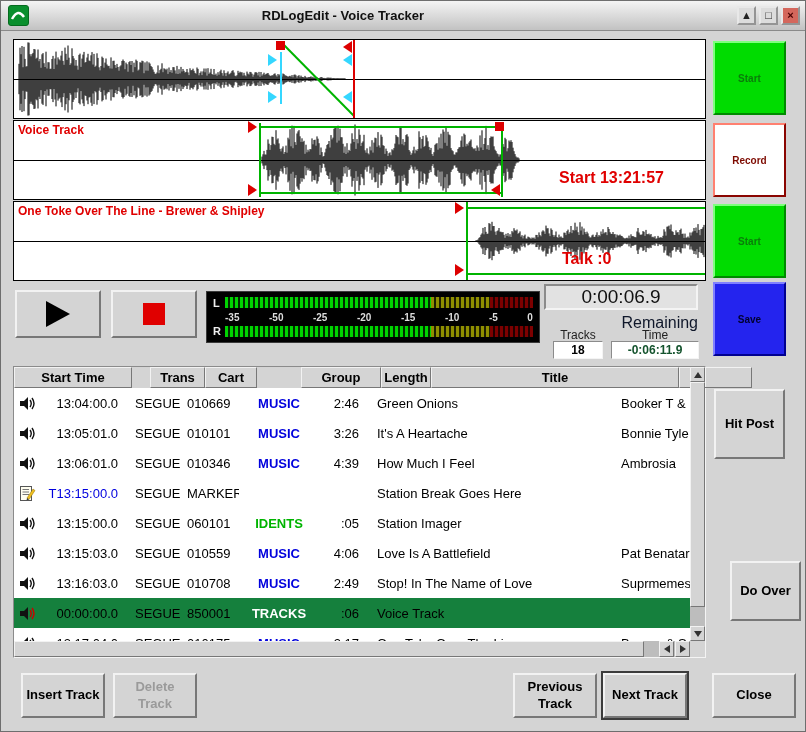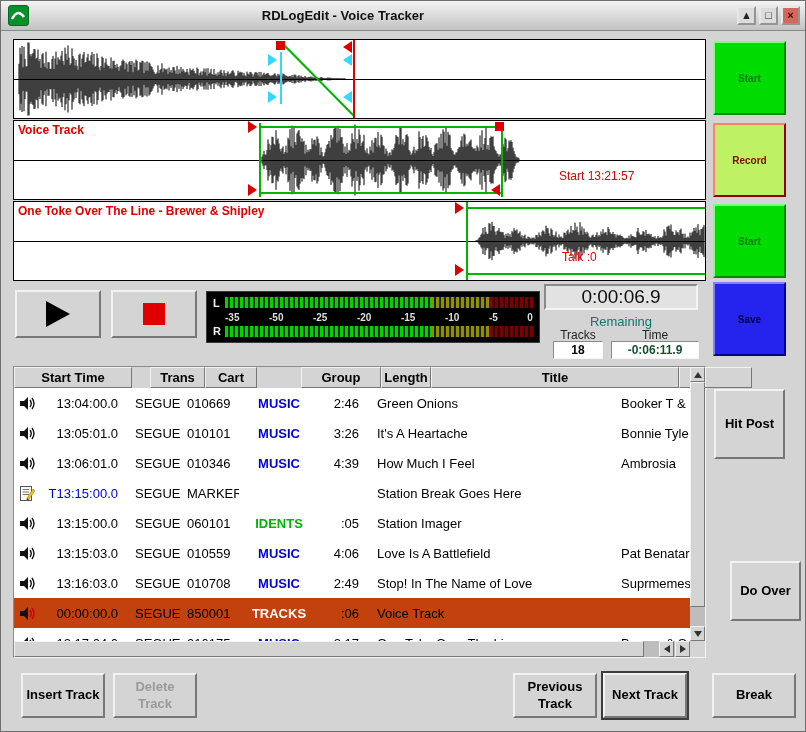--- a/index.html
+++ b/index.html
@@ -12,35 +12,35 @@
   .title-text{position:absolute;left:0;top:0;width:100%;height:30px;line-height:30px;text-align:center;font-weight:bold;font-size:13px;color:#111;padding-right:120px}
   .win-btns{position:absolute;right:5px;top:5px;display:flex;gap:3px}
   .win-btn{width:19px;height:19px;background:#dcdcdc;border:2px outset #e8e8e8;font-size:11px;line-height:15px;text-align:center;color:#222;font-weight:bold}
   .win-btn.close{background:#d4675c;color:#4a0000}
 
   
   .track{position:absolute;left:12px;width:693px;height:80px;background:#fff;border:1px solid #000}
   .track svg.wave,.track svg.overlay{position:absolute;left:0;top:0}
   .midline{position:absolute;left:0;top:39px;width:100%;height:1px;background:#000}
   .track-label{position:absolute;left:4px;top:2px;color:#e00000;font-weight:bold;font-size:12px;z-index:6}
-  .track-ann{position:absolute;color:#e00000;font-weight:normal;font-size:12px;z-index:6}
+  .track-ann{position:absolute;color:#e00000;font-weight:bold;font-size:16px;z-index:6}
   .trr,.trl{position:absolute;width:0;height:0;border-top:6px solid transparent;border-bottom:6px solid transparent;z-index:5}
   .trr{border-left:9px solid #dd0000}
   .trl{border-right:9px solid #dd0000}
   .trr.cy{border-left-color:#35d7ff}
   .trl.cy{border-right-color:#35d7ff}
   .sqr{position:absolute;width:9px;height:9px;background:#dd0000;z-index:5}
   .vln{position:absolute;width:2px;z-index:4}
   .vln.red{background:#dd0000}.vln.cy{background:#35d7ff}.vln.grn{background:#00b400}
   .hln{position:absolute;height:2px;background:#00b400;z-index:4}
 
   
   .cbtn{position:absolute;left:712px;width:73px;height:74px;font-weight:bold;font-size:10px;display:flex;align-items:center;justify-content:center;cursor:default}
   #btn-start-top,#btn-start-bottom{background:#00dc00;border:2px solid;border-color:#7dff7d #008a00 #008a00 #7dff7d;color:#0a7d0a}
-  #btn-record{background:#bef264;border:2px solid;border-color:#ff8070 #8a0500 #8a0500 #ff8070;color:#7d0a00}
+  #btn-record{background:#ffffff;border:2px solid;border-color:#ff8070 #8a0500 #8a0500 #ff8070;color:#7d0a00}
   #btn-save{background:#2424ee;border:2px solid;border-color:#8080ff #000090 #000090 #8080ff;color:#000030}
   .gbtn{background:#d4d4d4;border:2px solid;border-color:#f2f2f2 #777 #777 #f2f2f2;color:#000;font-weight:bold;font-size:13px;display:flex;align-items:center;justify-content:center;text-align:center;line-height:1.25;cursor:default}
   .gbtn.disabled{color:#9a9a9a}
   #btn-next{box-shadow:0 0 0 2px #3c3c3c}
 
   
   .tbtn{position:absolute;top:289px;width:86px;height:48px}
   #btn-play{left:14px}
   #btn-stop{left:110px}
   .play-tri{width:0;height:0;border-top:13px solid transparent;border-bottom:13px solid transparent;border-left:24px solid #000}
@@ -49,32 +49,32 @@
   .meter{position:absolute;left:205px;top:290px;width:334px;height:52px;background:#000;border:1px solid #3a3a3a}
   .ch-label{position:absolute;left:6px;color:#eee;font-weight:bold;font-size:11px}
   .led{position:absolute;left:18px;width:308px;height:11px;display:flex}
   .z{height:100%}
   .z.g{width:67%;background:repeating-linear-gradient(90deg,#00d400 0 3px,#002a00 3px 5px)}
   .z.y{width:19%;background:repeating-linear-gradient(90deg,#8f8f00 0 3px,#1e1e00 3px 5px)}
   .z.r{width:14%;background:repeating-linear-gradient(90deg,#7d0000 0 3px,#200000 3px 5px)}
   .scale{position:absolute;left:18px;top:50%;transform:translateY(-50%);width:308px;display:flex;justify-content:space-between;color:#ddd;font-size:10px;font-weight:bold}
 
   .timebox{position:absolute;left:543px;top:283px;width:154px;height:26px;background:#e2e2e2;border:2px solid;border-color:#8b8b8b #f4f4f4 #f4f4f4 #8b8b8b;display:flex;align-items:center;justify-content:center;font-size:19px;color:#101010}
-  .rem-label{position:absolute;left:543px;top:313px;width:154px;text-align:center;font-size:13px;color:#0f766e}
+  .rem-label{position:absolute;left:543px;top:313px;width:154px;text-align:right;font-size:16px;color:#0f172a}
   .rem-col-label{position:absolute;top:327px;text-align:center;font-size:12px;color:#222}
   .val-box{position:absolute;top:340px;height:18px;background:#fff;border:1px solid;border-color:#8b8b8b #f4f4f4 #f4f4f4 #8b8b8b;display:flex;align-items:center;justify-content:center;font-size:12px;font-weight:bold}
   .val-red{color:#14532d}
 
   
   .logtable{position:absolute;left:12px;top:365px;width:693px;height:292px;background:#fff;border:1px solid;border-color:#8b8b8b #f4f4f4 #f4f4f4 #8b8b8b}
   .thead{position:absolute;left:0;top:0;width:676px;height:21px;display:flex;background:#d4d4d4}
   .th{flex:none;border:1px solid;border-color:#f2f2f2 #777 #777 #f2f2f2;font-weight:bold;font-size:13px;display:flex;align-items:center;justify-content:center;overflow:hidden;white-space:nowrap}
   .tbody{position:absolute;left:0;top:21px;width:676px;height:253px;overflow:hidden;background:#fff}
   .trow{display:flex;height:30px;align-items:center;font-size:13px;background:#fff}
-  .trow.selected{background:#c2410c}
+  .trow.selected{background:#15803d}
   .c{flex:none;overflow:hidden;white-space:nowrap}
   .c.icon{width:26px;padding-left:5px;display:flex;align-items:center}
   .c.start{width:92px;text-align:right;padding-right:14px}
   .c.trans{width:55px;padding-left:3px}
   .c.cart{width:52px}
   .c.group{width:80px;text-align:center;font-weight:bold}
   .c.length{width:50px;text-align:right;padding-right:10px}
   .c.title{width:248px;padding-left:8px}
   .c.artist{width:73px;padding-left:4px}
 
@@ -384,13 +384,13 @@
         <span class="arr right"></span>
       </div>
   </div>
   <div class="corner"></div>
 </div>
 
 <div class="gbtn bbtn" style="left:20px">Insert Track</div>
 <div class="gbtn bbtn disabled" style="left:112px">Delete Track</div>
 <div class="gbtn bbtn" style="left:512px">Previous Track</div>
 <div class="gbtn bbtn" id="btn-next" style="left:602px">Next Track</div>
-<div class="gbtn bbtn" style="left:711px">Break</div>
+<div class="gbtn bbtn" style="left:711px">Close</div>
 
 </body></html>

